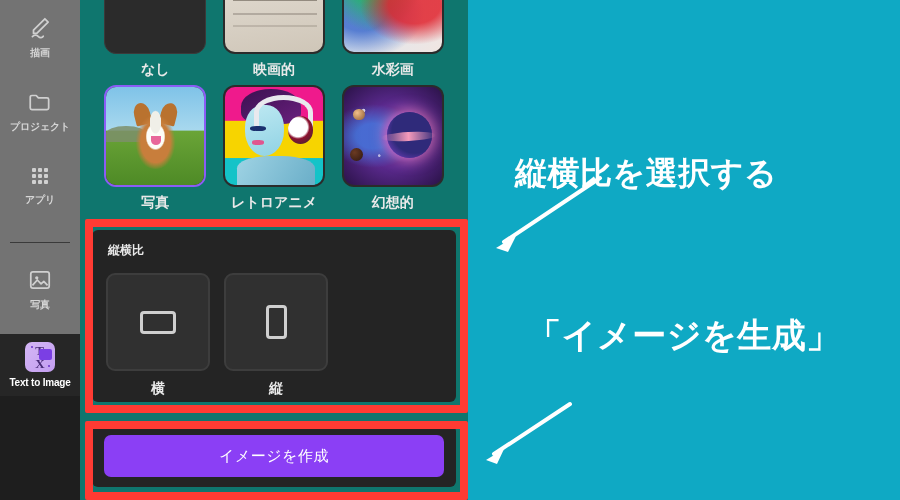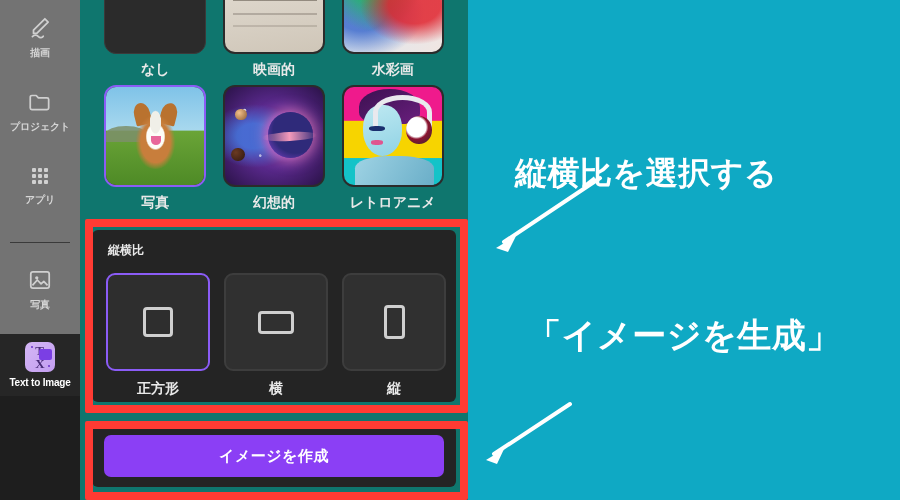--- a/index.html
+++ b/index.html
@@ -212,21 +212,21 @@
   }
 
   
   .gen-box{
     position:absolute;left:12px;top:425px;width:364px;height:62px;
     background:#242424;border-radius:6px;
     display:flex;align-items:center;justify-content:center;
   }
   .gen-btn{
     width:340px;height:42px;border:none;border-radius:7px;
-    background:#8b3ff5;color:#ffffff;font-size:15px;font-weight:700;
+    background:#8b3ff5;color:#ffffff;font-size:15px;font-weight:400;
     font-family:"Liberation Sans","DejaVu Sans",sans-serif;cursor:pointer;
     letter-spacing:0.5px;
   }
 
   
   .redbox{
     position:absolute;border:8px solid #ff3b33;border-radius:2px;
     box-sizing:border-box;pointer-events:none;
   }
   #redbox-aspect{left:85px;top:219px;width:383px;height:194px;}
@@ -351,56 +351,50 @@
                 <span class="ear-r"></span>
               <span class="dog"></span>
                 <span class="tongue"></span>
             </div>
           </div>
           <div class="style-label">写真</div>
         </div>
 
         <div class="style-cell">
           <div class="thumb">
-            <div class="art art-fantasy">
-              <span class="planet"></span>
-                <span class="ring"></span>
-              <span class="moon"></span>
-                <span class="moon2"></span>
-            </div>
-          </div>
-          <div class="style-label">幻想的</div>
-        </div>
-
-        <div class="style-cell">
-          <div class="thumb">
             <div class="art art-retro">
               <span class="hair"></span>
                 <span class="face"></span>
                 <span class="band"></span>
               <span class="eye"></span>
                 <span class="lip"></span>
                 <span class="cup"></span>
                 <span class="body"></span>
             </div>
           </div>
           <div class="style-label">レトロアニメ</div>
         </div>
+
+        <div class="style-cell">
+          <div class="thumb">
+            <div class="art art-fantasy">
+              <span class="planet"></span>
+                <span class="ring"></span>
+              <span class="moon"></span>
+                <span class="moon2"></span>
+            </div>
+          </div>
+          <div class="style-label">幻想的</div>
+        </div>
       </div>
 
       <div class="aspect-box">
         <div class="aspect-title">縦横比</div>
         <div class="ratio-row">
 
-          <div class="ratio-cell">
-            <div class="ratio-card sel">
-              <span class="sh-square"></span>
-            </div>
-            <div class="ratio-label">正方形</div>
-          </div>
 
           <div class="ratio-cell">
             <div class="ratio-card">
               <span class="sh-land"></span>
             </div>
             <div class="ratio-label">横</div>
           </div>
 
           <div class="ratio-cell">
             <div class="ratio-card">

